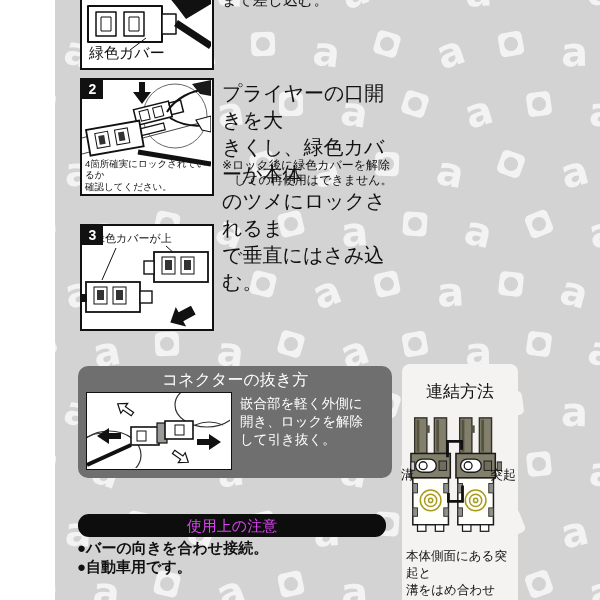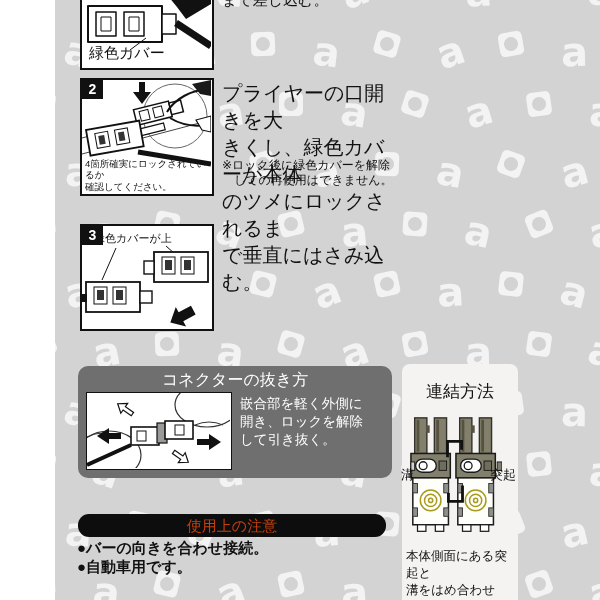--- a/index.html
+++ b/index.html
@@ -43,21 +43,21 @@
   .link{position:absolute;left:402px;top:364px;width:116px;height:236px;background:#f4f3f1;
         border-radius:8px 8px 0 0;z-index:2;overflow:visible;}
   .link-title{position:absolute;left:0;top:16px;width:100%;text-align:center;font-size:17px;font-weight:500;}
   .link-svg{position:absolute;left:6px;top:52px;}
   .lab-groove{position:absolute;left:-1px;top:102px;font-size:13px;font-weight:500;}
   .lab-prot{position:absolute;left:88px;top:102px;font-size:13px;font-weight:500;white-space:nowrap;}
   .link-text{position:absolute;left:4px;top:184px;width:110px;font-size:12.5px;line-height:17px;
              font-weight:500;white-space:pre-line;}
 
   .banner{position:absolute;left:78px;top:514px;width:308px;height:23px;background:#0d0d0d;border-radius:11px;
-          color:#c2410c;font-size:15px;font-weight:500;text-align:center;line-height:23px;z-index:2;}
+          color:#d946ef;font-size:15px;font-weight:500;text-align:center;line-height:23px;z-index:2;}
   .bullets{position:absolute;left:77px;top:539px;width:330px;z-index:2;}
   .b{font-size:15px;line-height:18.5px;font-weight:600;white-space:nowrap;}
 </style>
 </head>
 <body>
 
 <div class="page">
 
   <div class="pattern" id="pattern">
       <span class="pat-a" style="left: 38px; top: -28px; transform: rotate(-13deg);">a</span>

